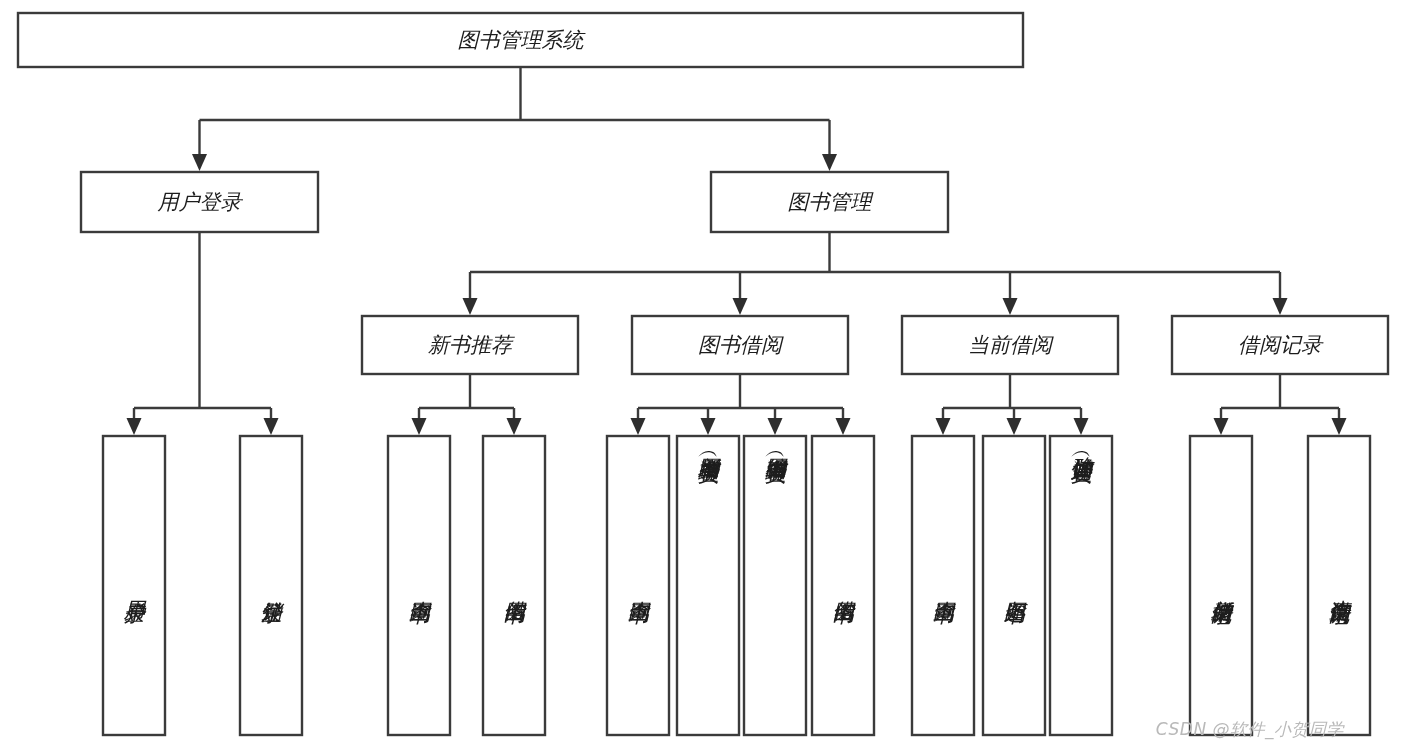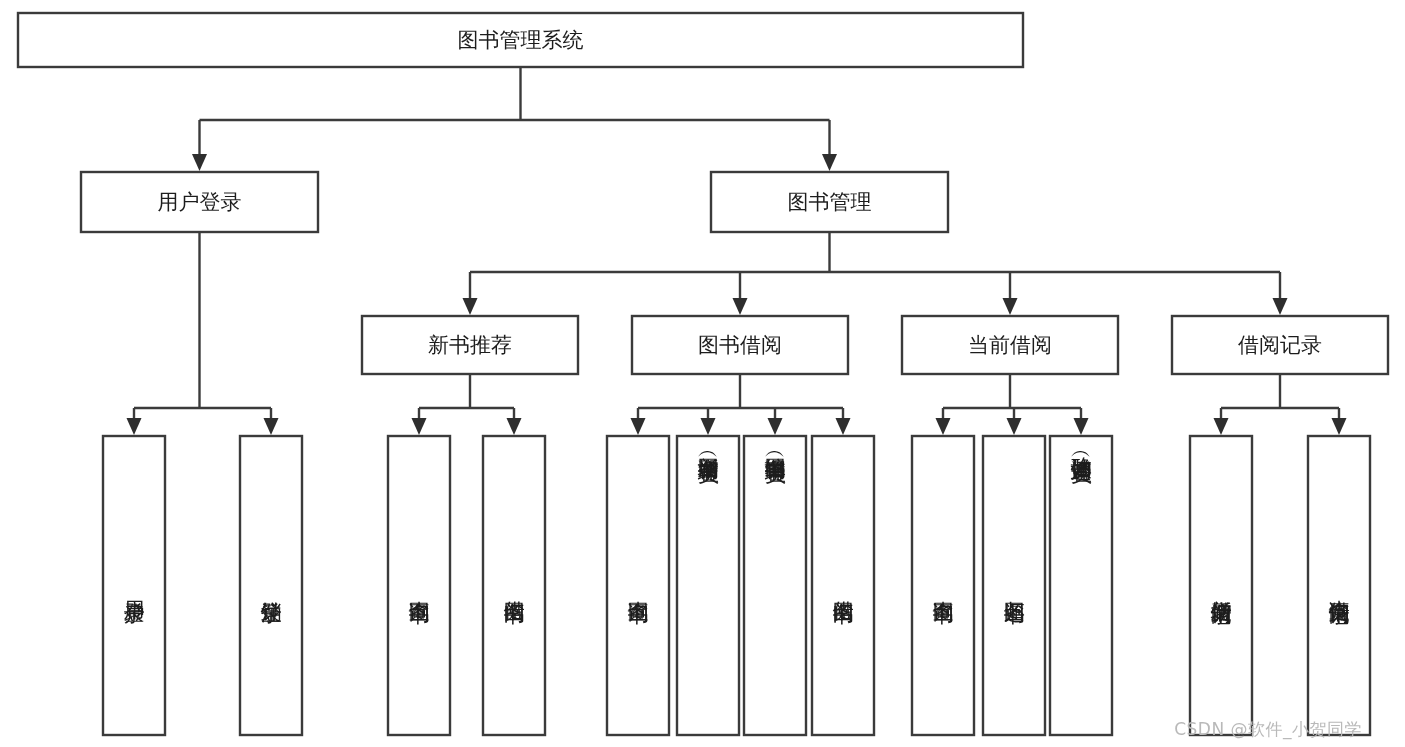--- a/index.html
+++ b/index.html
@@ -13,20 +13,21 @@
     font-family: "DejaVu Sans", "Liberation Sans", sans-serif;
     position: relative;
     overflow: hidden;
   }
   #diagram-root {
     position: absolute;
     left: 0;
     top: 0;
     width: 1370px;
     height: 747px;
+    font-style: italic;
   }
   svg.flow {
     display: block;
     width: 1405px;
     height: 747px;
   }
   .node-box {
     fill: #ffffff;
     stroke: #3b3b3b;
     stroke-width: 2.4;
@@ -60,21 +61,21 @@
     text-orientation: upright;
     font-family: "DejaVu Sans", "Liberation Sans", sans-serif;
     font-size: 21px;
     line-height: 1.08;
     color: #1d1d1d;
     letter-spacing: 1px;
     white-space: nowrap;
   }
   .watermark {
     position: absolute;
-    right: 8px;
+    right: 26px;
     bottom: 6px;
     font-family: "DejaVu Sans", "Liberation Sans", sans-serif;
     font-size: 17px;
     color: #b9b9b9;
     letter-spacing: 0.5px;
     white-space: nowrap;
   }
 </style>
 </head>
 <body>

